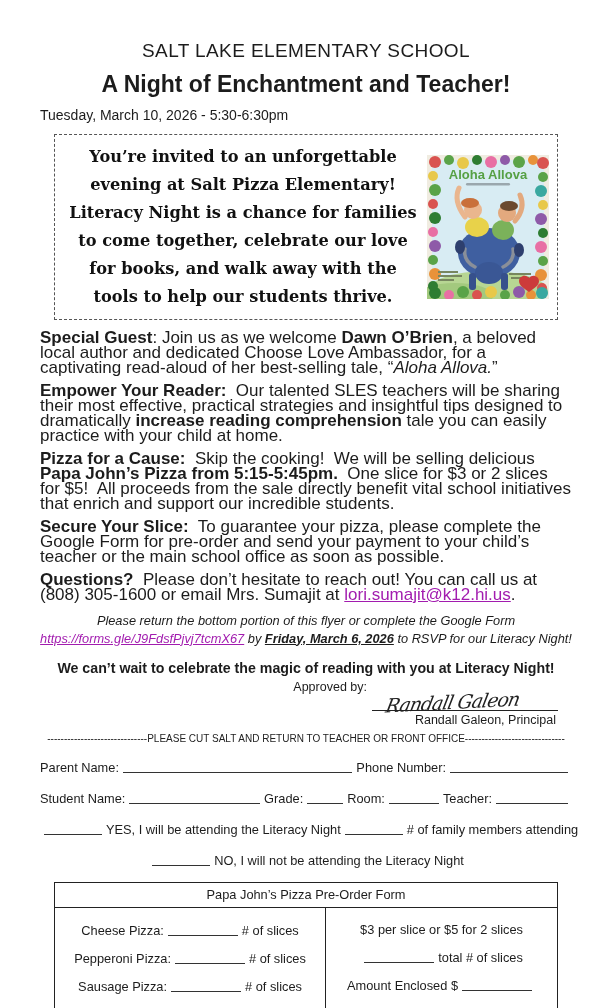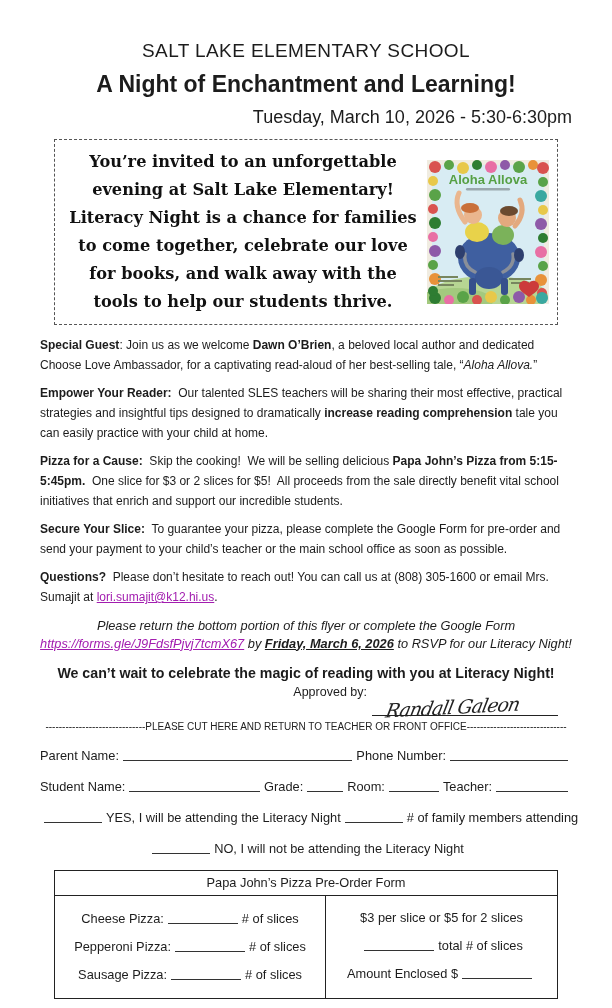--- a/index.html
+++ b/index.html
@@ -4,33 +4,33 @@
 <title>Flyer</title>
 <style>
   html,body{margin:0;padding:0;background:#ffffff;}
   .page{
     width:612px;height:1008px;box-sizing:border-box;
     padding:28px 40px 0;position:relative;overflow:hidden;
     font-family:"Liberation Sans",sans-serif;color:#1c1c1c;background:#fff;
   }
   .school{font-size:19px;font-weight:400;text-align:center;margin:12px 0 0;letter-spacing:.4px;}
   .title{font-size:23px;font-weight:700;text-align:center;margin:9px 0 0;}
-  .datetime{font-size:18px;text-align:right;margin:9px 0 0;}
+  .datetime{font-size:14px;text-align:left;margin:9px 0 0;}
 
   .invite-box{
     margin:11px 14px 0;border:1px dashed #555;
     display:flex;align-items:center;gap:8px;padding:8px 8px 8px 12px;
   }
   .invite-text{
     flex:1;font-family:"DejaVu Serif",serif;font-weight:700;
     font-size:16.2px;line-height:28px;text-align:center;color:#111;
   }
   .book{flex:0 0 auto;display:block;}
 
-  p.body{font-size:12px;line-height:20px;margin:8px 0 0;white-space:pre-wrap;}
+  p.body{font-size:17px;line-height:15px;margin:8px 0 0;white-space:pre-wrap;}
   p.body.first{margin-top:10px;}
   .b{font-weight:700;}
   .i{font-style:italic;}
   .u{text-decoration:underline;}
   .link{color:#a21caf;text-decoration:underline;cursor:pointer;}
 
   .rsvp{font-size:12.8px;font-style:italic;text-align:center;line-height:17.5px;margin:10px 0 0;white-space:pre-wrap;}
   .closing{font-size:14.2px;font-weight:700;text-align:center;margin:13px 0 0;}
 
   .approve-row{display:flex;justify-content:flex-end;align-items:flex-start;margin:4px 14px 0 0;height:30px;}
@@ -64,25 +64,25 @@
     padding:14px 0 16px;display:flex;flex-direction:column;gap:12px;align-items:center;}
   .pt-right{flex:1;padding:14px 0 16px;display:flex;flex-direction:column;gap:12px;align-items:center;}
   .pt-line{display:flex;align-items:flex-end;white-space:nowrap;}
 </style>
 </head>
 <body>
 
 <div class="page">
 
   <div class="school">SALT LAKE ELEMENTARY SCHOOL</div>
-  <div class="title">A Night of Enchantment and Learning!</div>
+  <div class="title">A Night of Enchantment and Teacher!</div>
   <div class="datetime">Tuesday, March 10, 2026 - 5:30-6:30pm</div>
 
   <div class="invite-box">
-    <div class="invite-text">You’re invited to an unforgettable evening at Salt Lake Elementary!  Literacy Night is a chance for families to come together, celebrate our love for books, and walk away with the tools to help our students thrive.</div>
+    <div class="invite-text">You’re invited to an unforgettable evening at Salt Pizza Elementary!  Literacy Night is a chance for families to come together, celebrate our love for books, and walk away with the tools to help our students thrive.</div>
     <svg class="book" viewBox="0 0 122 144" width="122" height="144" xmlns="http://www.w3.org/2000/svg">
       <rect x="0" y="0" width="122" height="144" fill="#f0ece1"></rect>
       <rect x="5" y="5" width="112" height="134" fill="#d8ecf3"></rect>
       <ellipse cx="61" cy="136" rx="60" ry="20" fill="#b7d693"></ellipse>
       <ellipse cx="28" cy="141" rx="38" ry="13" fill="#a3c97e"></ellipse>
 
       <g>
         <circle cx="8" cy="7" r="6" fill="#d9534f"></circle>
           <circle cx="22" cy="5" r="5" fill="#5aa348"></circle>
           <circle cx="36" cy="8" r="6" fill="#e8c84a"></circle>
@@ -168,22 +168,23 @@
   <div class="rsvp"><span>Please return the bottom portion of this flyer or complete the Google Form</span><br><a class="link">https://forms.gle/J9FdsfPjvj7tcmX67</a><span> by </span><span class="u b">Friday, March 6, 2026</span><span> to RSVP for our Literacy Night!</span></div>
 
   <div class="closing">We can’t wait to celebrate the magic of reading with you at Literacy Night!</div>
 
   <div class="approve-row">
     <span class="approve-label">Approved by:</span>
     <span class="sig-line">
         <span class="sig">Randall Galeon</span>
       </span>
   </div>
-
-  <div class="cut-line">------------------------------PLEASE CUT HERE AND RETURN TO TEACHER OR FRONT OFFICE------------------------------</div>
+  <div class="principal">Randall Galeon, Principal</div>
+
+  <div class="cut-line">------------------------------PLEASE CUT SALT AND RETURN TO TEACHER OR FRONT OFFICE------------------------------</div>
 
 
   <div class="frow">
     <span class="lbl">Parent Name:</span>
     <span class="blank grow"></span>
     <span class="lbl">Phone Number:</span>
     <span class="blank w118"></span>
   </div>
 
   <div class="frow">

